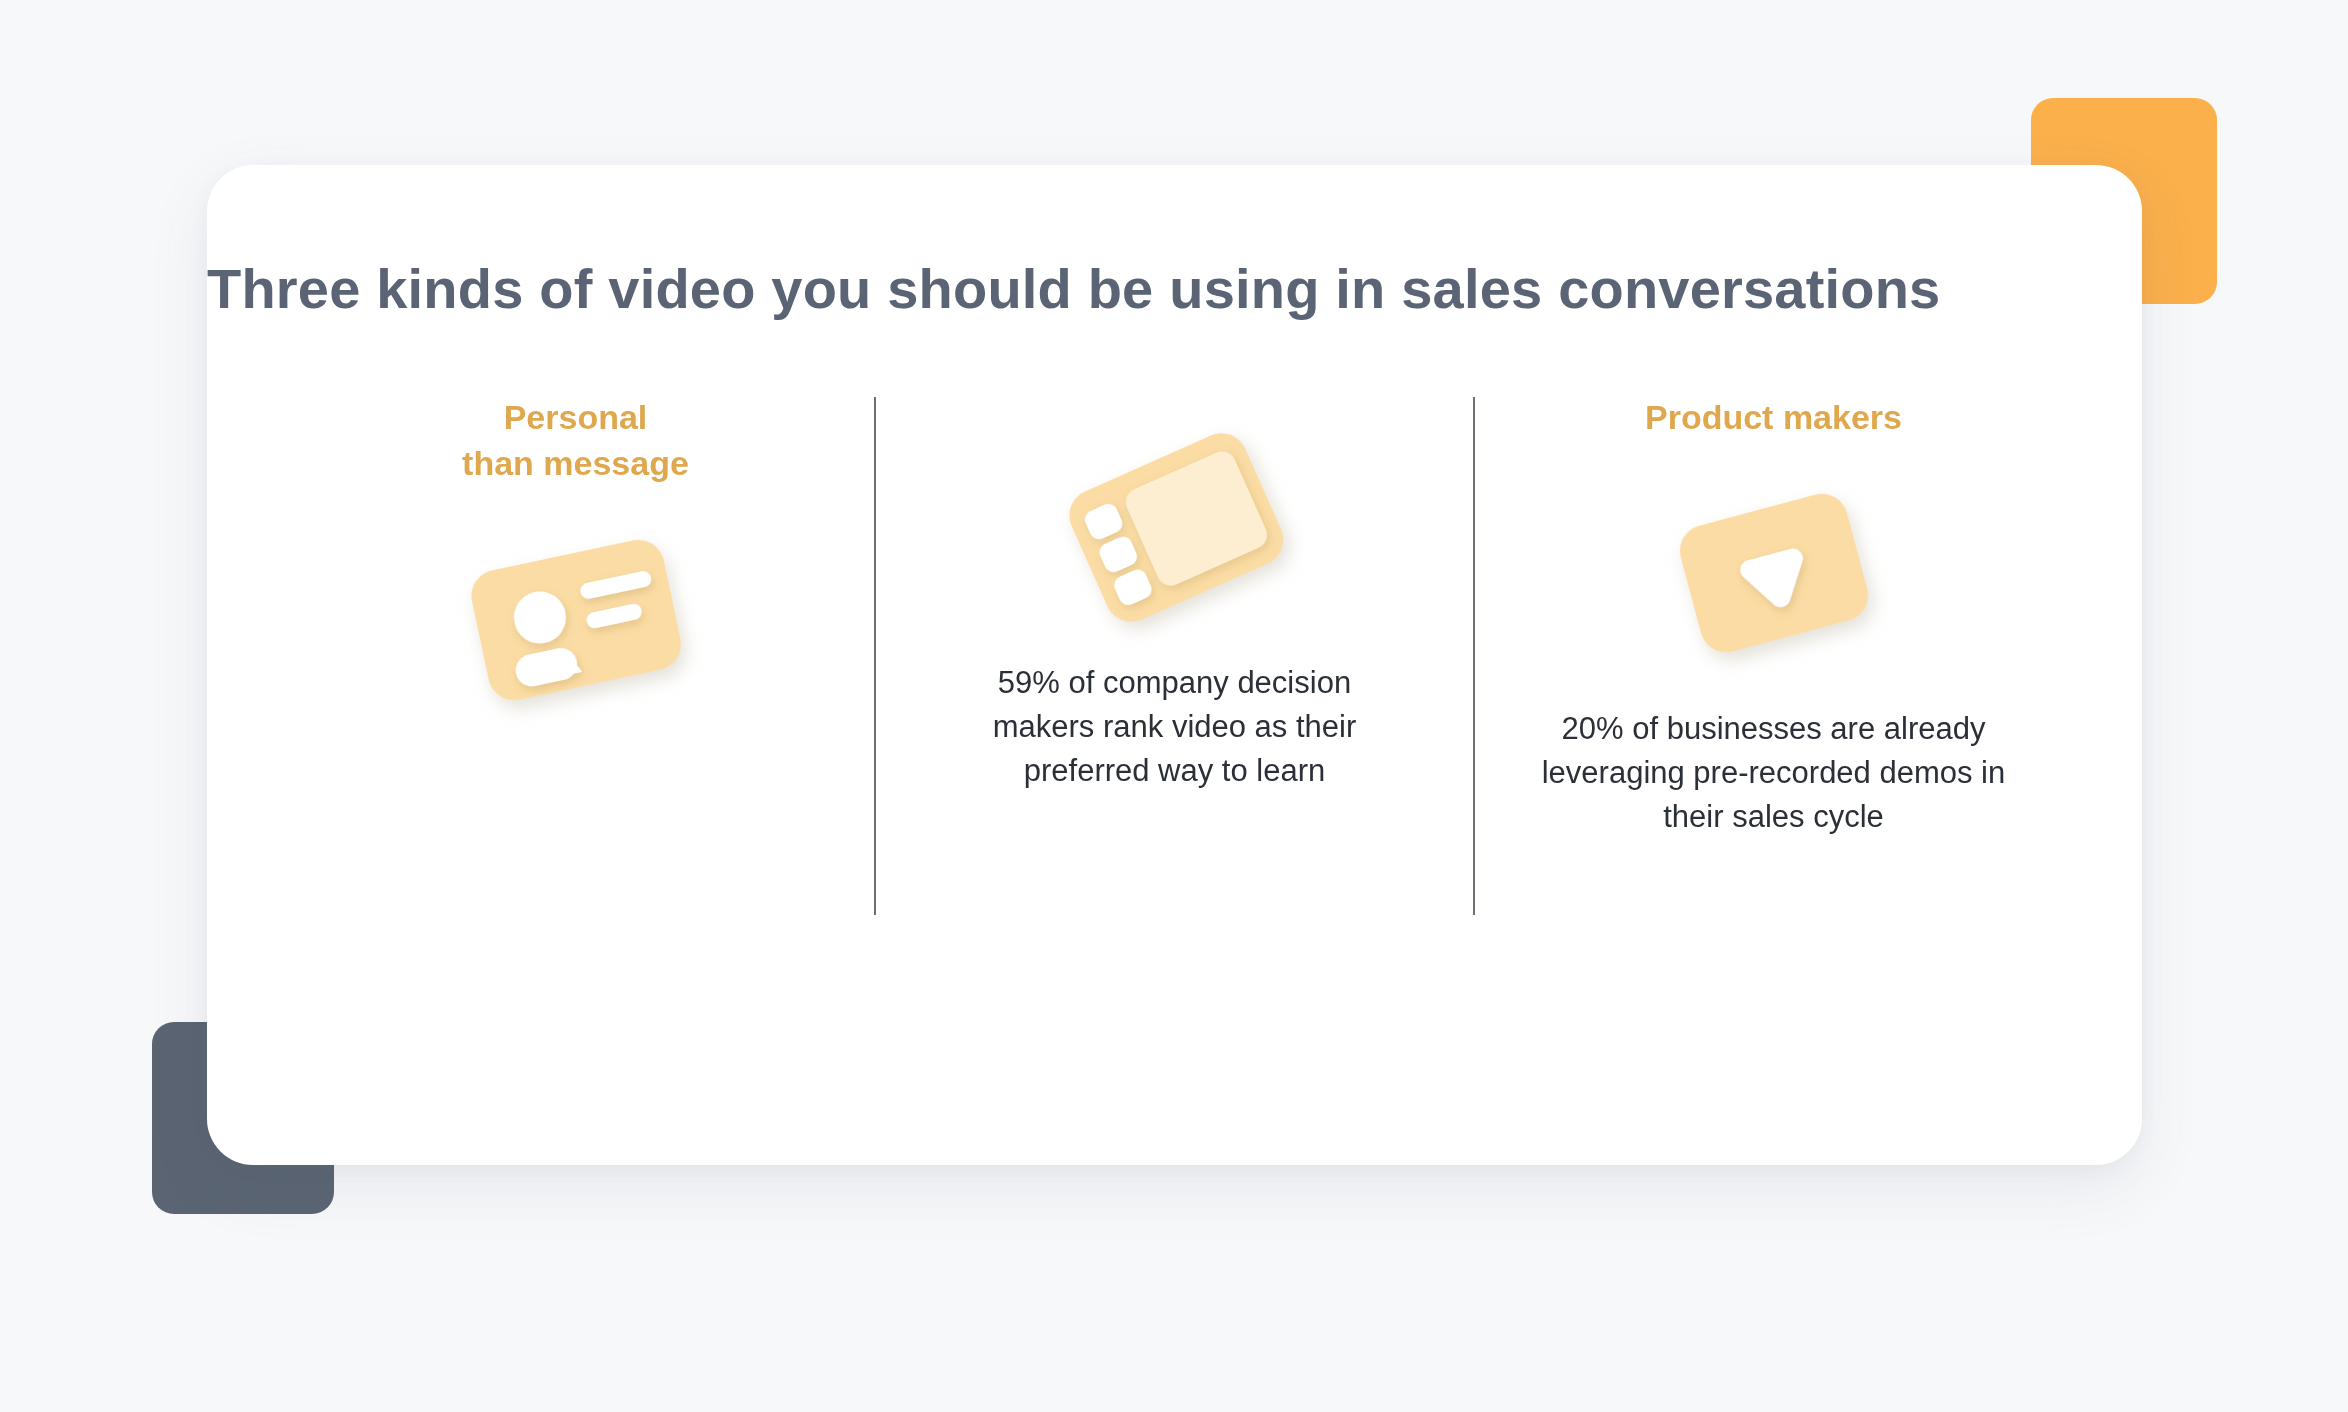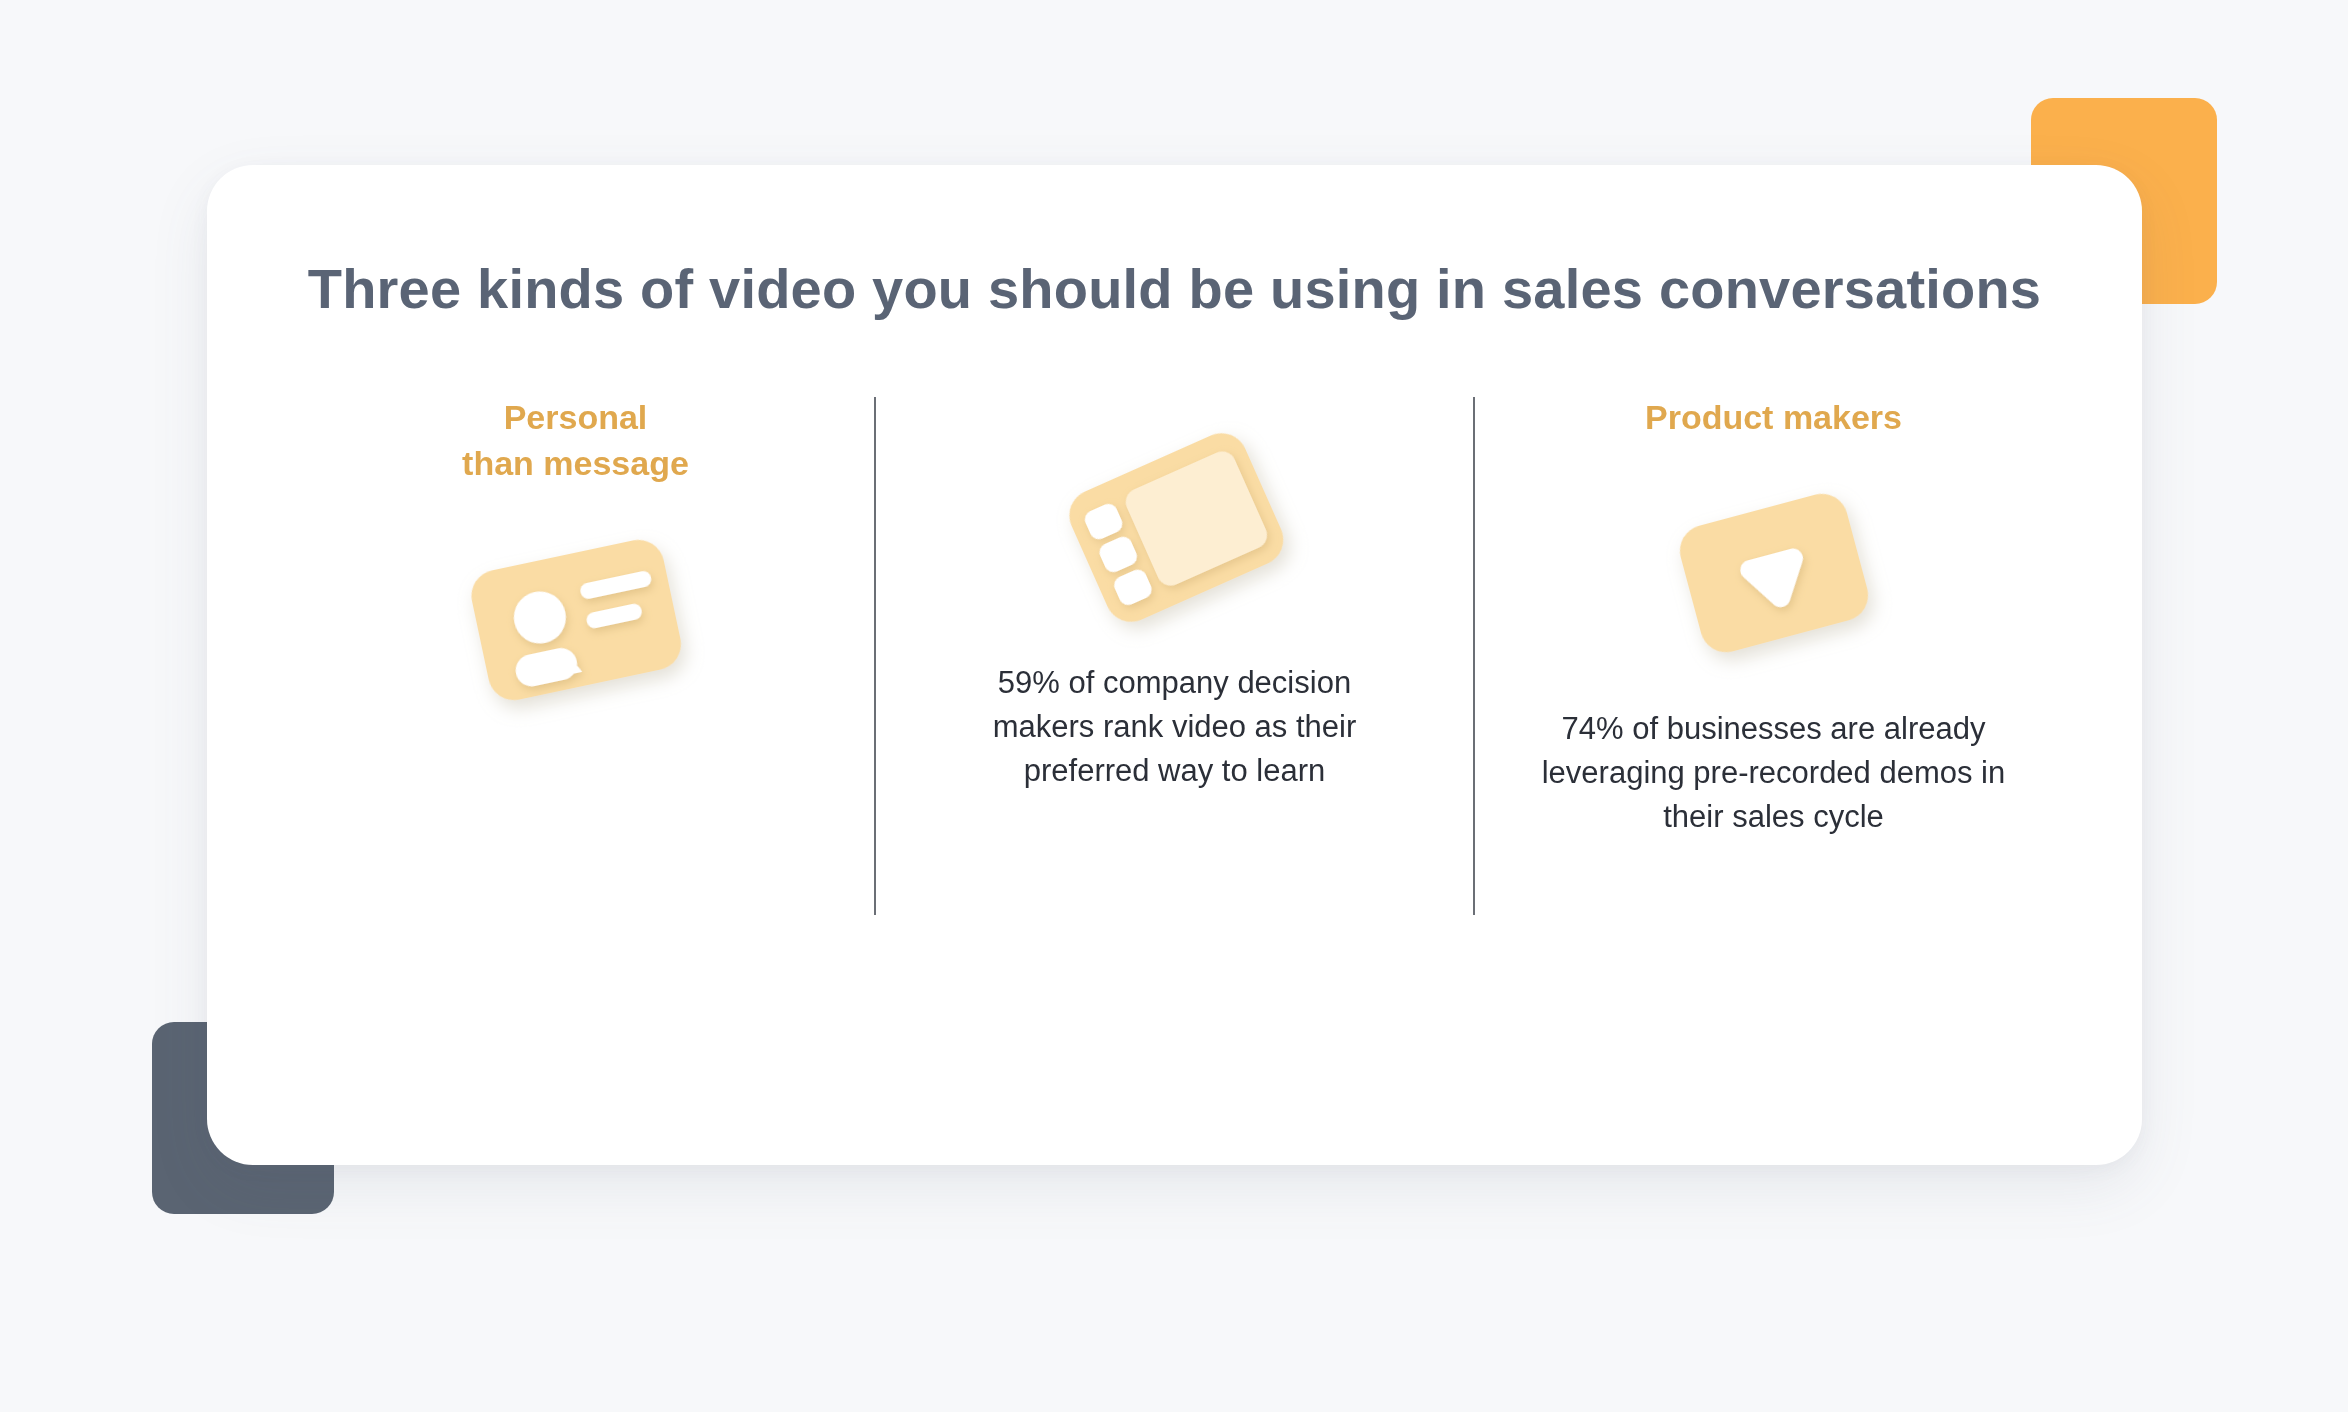--- a/index.html
+++ b/index.html
@@ -55,21 +55,20 @@
     box-shadow: 0 22px 60px rgba(90, 100, 118, 0.10),
                 0 4px 18px rgba(90, 100, 118, 0.05);
     z-index: 5;
   }
 
   .card-title {
     position: absolute;
     left: 0;
     top: 90px;
     width: 100%;
-    text-align: center;
     color: #5a6475;
     font-size: 56px;
     font-weight: bold;
     letter-spacing: 0.2px;
     line-height: 1.2;
   }
 
   
   .columns {
     position: absolute;
@@ -230,18 +229,18 @@
             </defs>
             <g transform="rotate(-15 130 95)" filter="url(#sh3)">
               <rect x="44" y="30" width="172" height="130" rx="26" fill="#fadca4"></rect>
             </g>
             <g transform="rotate(-15 130 95)" filter="url(#shw3)">
               <path d="M108 76 L152 76 A10 10 0 0 1 160 92 L138 126 A10 10 0 0 1 122 126 L100 92 A10 10 0 0 1 108 76 Z" fill="#ffffff"></path>
             </g>
           </svg>
         </div>
 
-        <div class="col-body">74% of businesses are already leveraging pre-recorded demos in their sales cycle</div>
+        <div class="col-body">20% of businesses are already leveraging pre-recorded demos in their sales cycle</div>
       </div>
 
     </div>
   </div>
 </div>
 
 </body></html>

